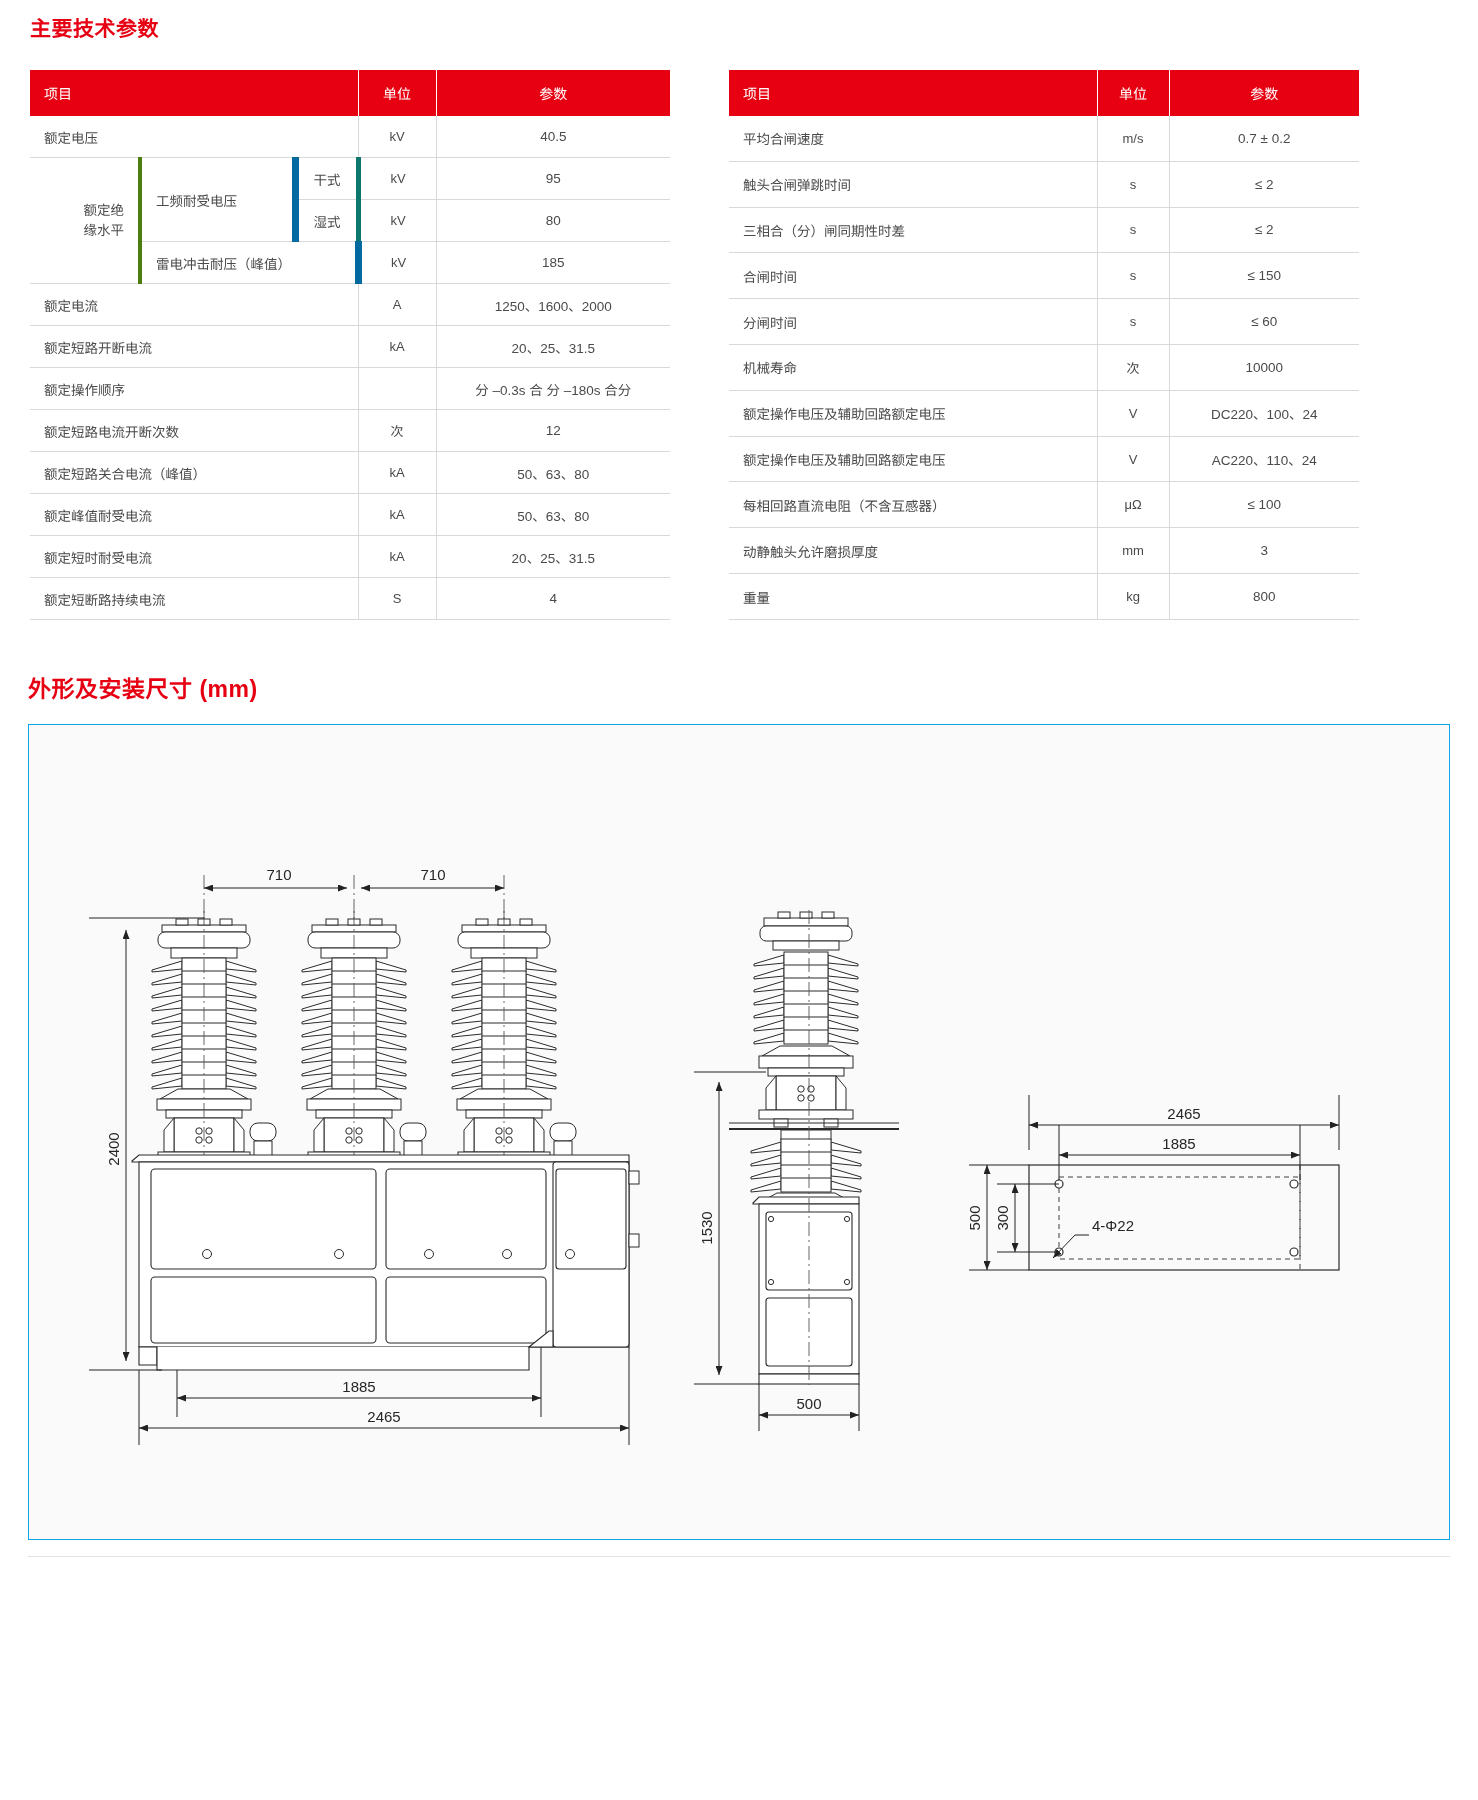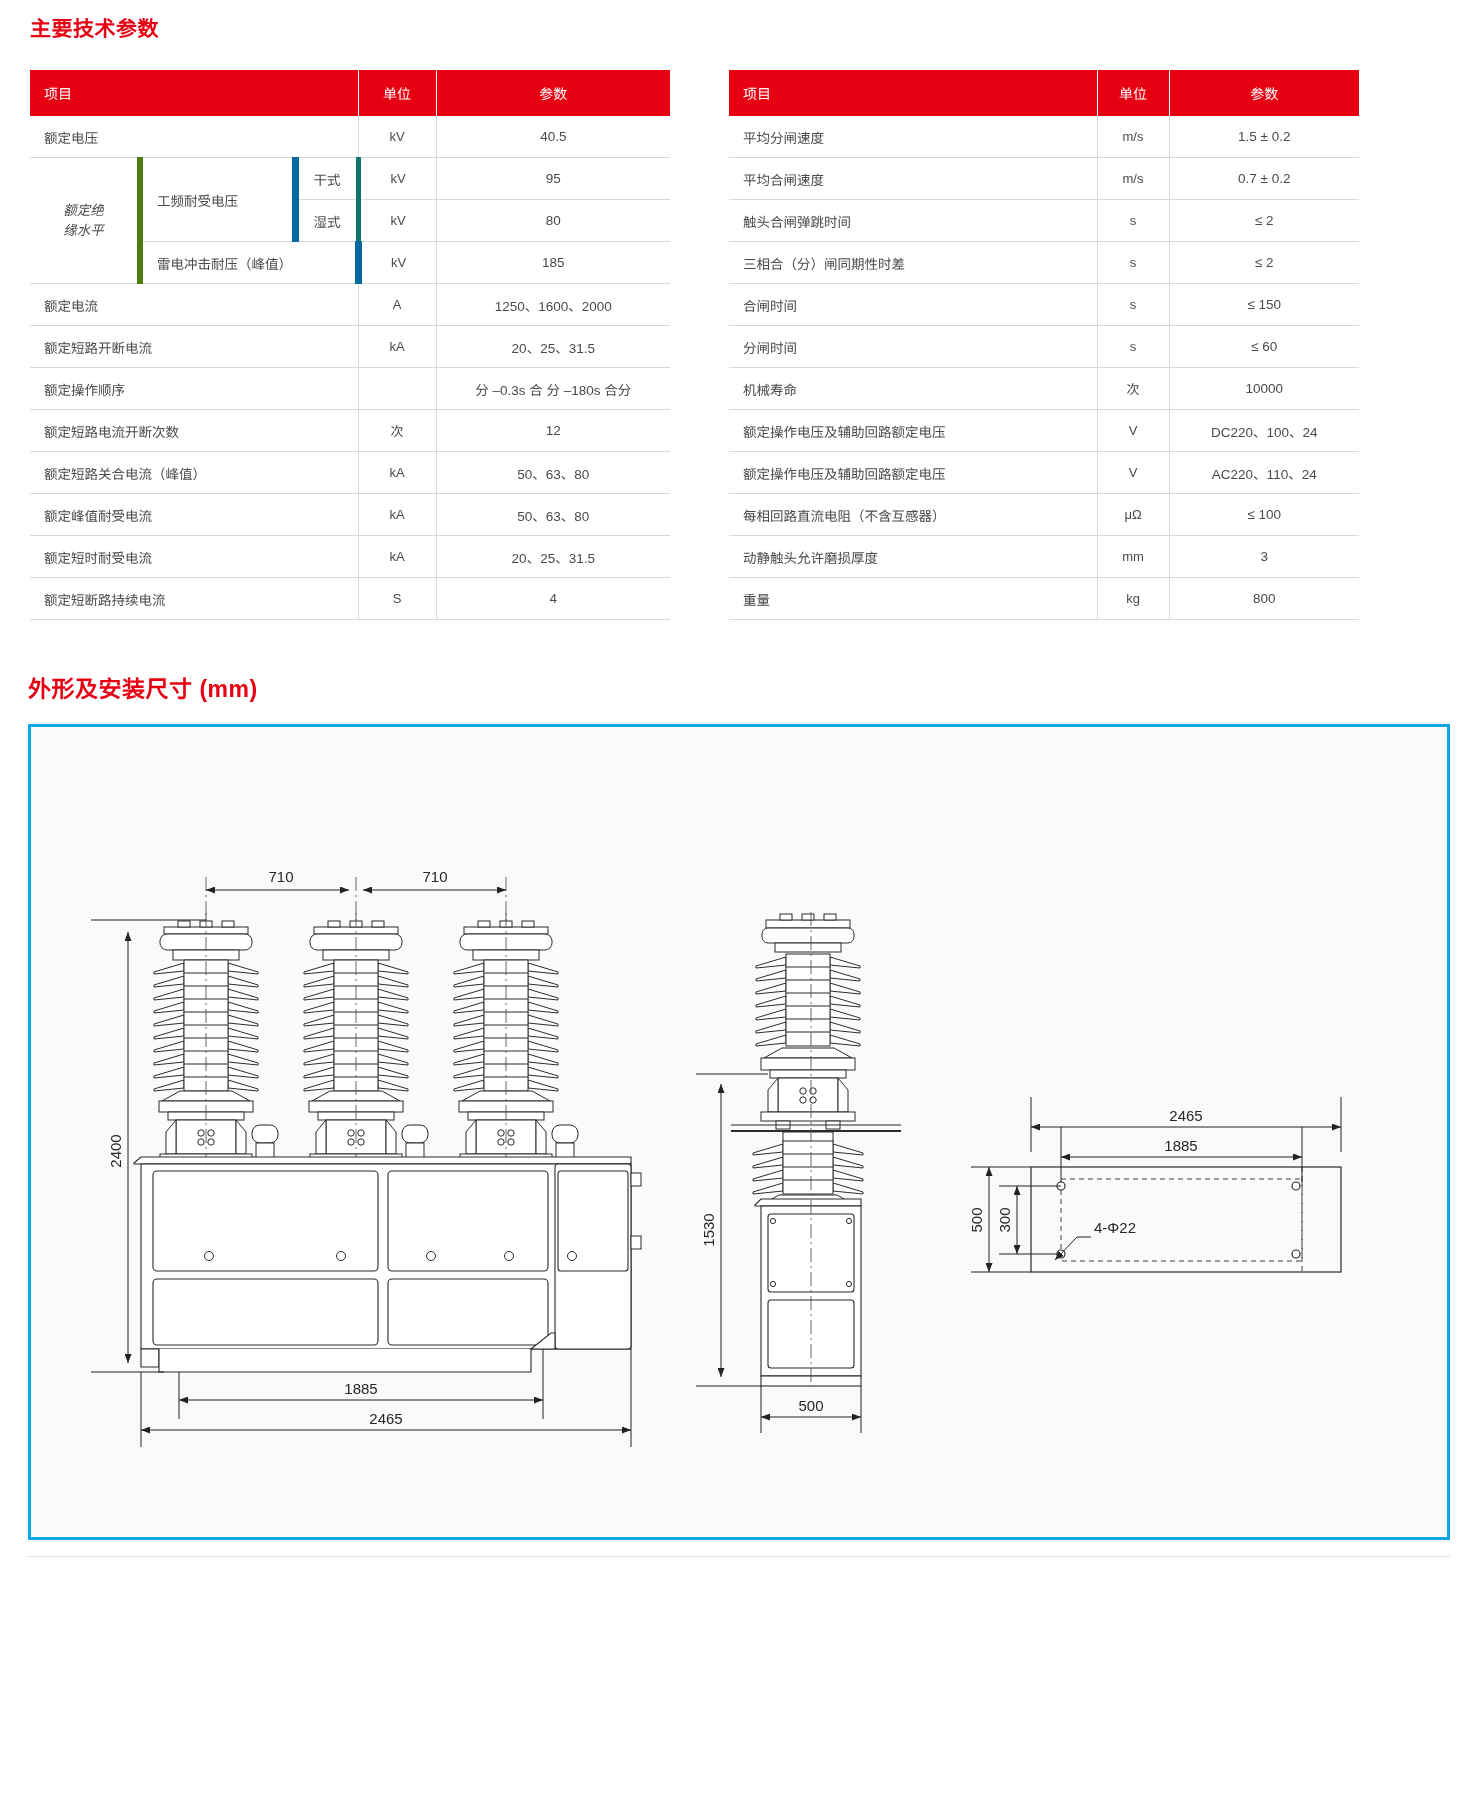--- a/index.html
+++ b/index.html
@@ -102,24 +102,23 @@
   table.spec td.sub {
     border-right: 7px solid #0369a1;
     text-align: left;
   }
   table.spec td.sub2 {
     border-right: 5px solid #0f766e;
     text-align: center;
     padding: 0 10px;
   }
   table.spec td.group {
-    border-right: 6px solid #4d7c0f;
-    text-align: center;
+    border-right: 4px solid #4d7c0f;
+    text-align: right;
     line-height: 1.45;
-    font-style: italic;
   }
   table.spec tr:last-child td { border-bottom: 1px solid #d9d9d9; }
 
   
   .left col.c1 { width: 110px; }
   .left col.c2 { width: 155px; }
   .left col.c3 { width: 63px; }
   .left col.c4 { width: 78px; }
   .left col.c5 { width: 234px; }
 
@@ -129,21 +128,21 @@
   .right col.r3 { width: 190px; }
 
   
   .drawing-frame {
     position: absolute;
     left: 28px;
     top: 724px;
     width: 1422px;
     height: 816px;
     background: #fafafa;
-    border: 3px solid #0ea5e9;
+    border: 1px solid #0ea5e9;
     box-sizing: border-box;
   }
   .drawing-frame svg { display: block; }
   .dim-text {
     font-family: "Liberation Sans", sans-serif;
     font-size: 15px;
     fill: #262626;
   }
   .footer-rule {
     position: absolute;
@@ -258,25 +257,20 @@
           <col class="r3">
       </colgroup>
       <thead>
         <tr>
           <th>项目</th>
           <th class="center">单位</th>
           <th class="center">参数</th>
         </tr>
       </thead>
       <tbody>
-        <tr>
-          <td class="item">平均分闸速度</td>
-          <td class="unit">m/s</td>
-          <td class="value">1.5 ± 0.2</td>
-        </tr>
         <tr>
           <td class="item">平均合闸速度</td>
           <td class="unit">m/s</td>
           <td class="value">0.7 ± 0.2</td>
         </tr>
         <tr>
           <td class="item">触头合闸弹跳时间</td>
           <td class="unit">s</td>
           <td class="value">≤ 2</td>
         </tr>

